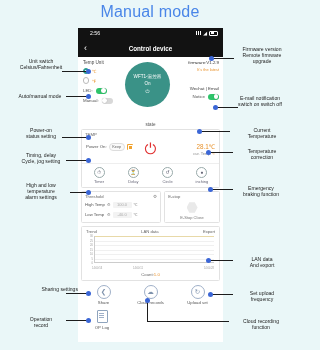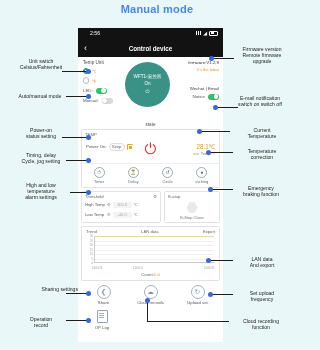--- a/index.html
+++ b/index.html
@@ -7,21 +7,21 @@
     width:300px;height:350px;overflow:hidden;
     background:#eaf7f8;
     font-family:"Liberation Sans", sans-serif;
     position:relative;
   }
   #root{position:absolute;inset:0;}
 
   
   .title{
     position:absolute;left:0;top:3px;width:300px;text-align:center;
-    font-size:11px;font-weight:bold;color:#4a86e8;letter-spacing:.2px;padding-left:7px;
+    font-size:16px;font-weight:normal;color:#4a86e8;letter-spacing:.2px;
   }
 
   
   .phone{
     position:absolute;left:78px;top:28px;width:145px;height:314px;
     background:#ffffff;overflow:hidden;
   }
   .statusbar{
     height:13px;background:#121212;color:#fff;position:relative;
   }

